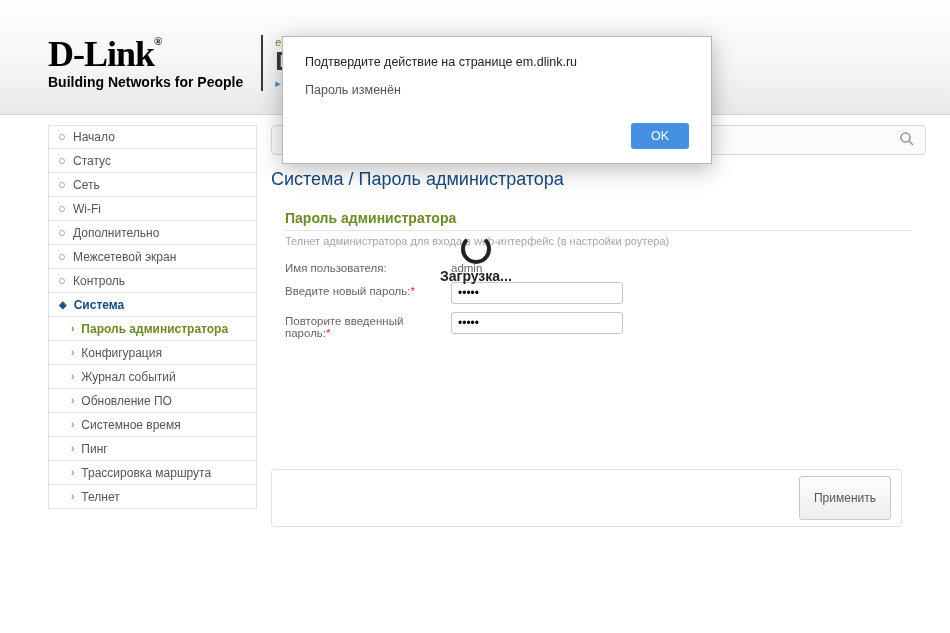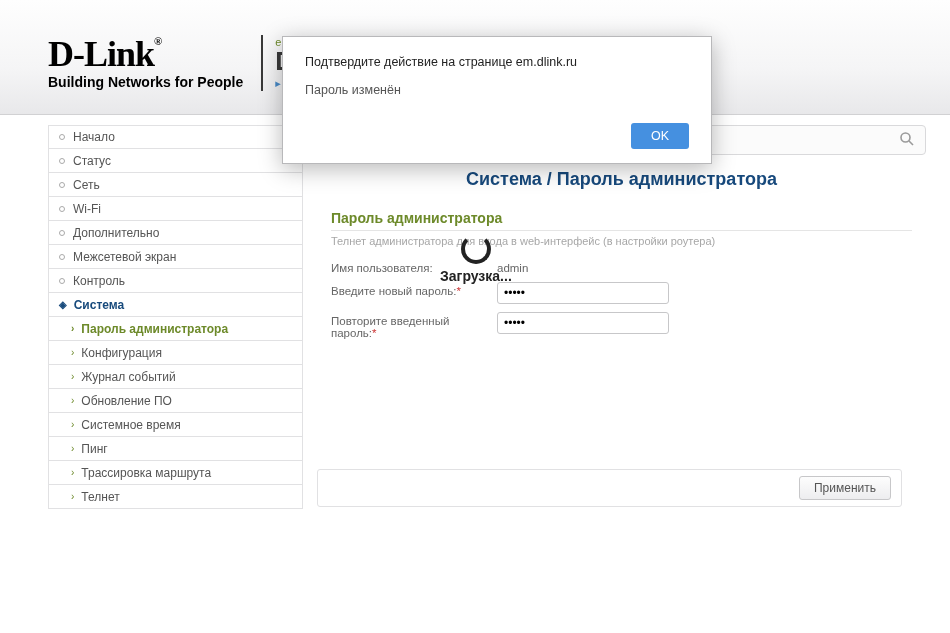--- a/index.html
+++ b/index.html
@@ -66,21 +66,21 @@
   font-size: 11px;
   margin-top: 3px;
   color: #488ac7;
 }
 .model-crumb .tri { color: #488ac7; margin-right: 2px; }
 .content {
   display: flex;
   padding: 10px 0 0 48px;
 }
 .sidebar {
-  width: 255px;
+  width: 209px;
   flex-shrink: 0;
 }
 .side-item, .side-sub {
   border: 1px solid #e1e1e3;
   border-top: none;
   background: #fff;
   height: 24px;
   display: flex;
   align-items: center;
   padding: 0 10px;
@@ -126,24 +126,23 @@
   font-style: italic;
   color: #999;
   outline: none;
 }
 .search-icon {
   color: #999;
   font-size: 15px;
 }
 .breadcrumb {
   font-size: 18px;
-  font-weight: bold;
+  font-weight: normal;
   color: #17497c;
   margin-bottom: 20px;
-  text-align: center;
 }
 .panel {
   padding: 0 14px;
 }
 .panel-title {
   color: #6d8a2a;
   font-size: 14px;
   font-weight: bold;
   border-bottom: 1px solid #e5e5e5;
   padding-bottom: 4px;
@@ -183,21 +182,21 @@
   border-radius: 3px;
   margin: 130px 24px 0 0;
   padding: 6px 10px;
   display: flex;
   justify-content: flex-end;
 }
 .apply-btn {
   background: linear-gradient(to bottom, #fdfdfd, #ededef);
   border: 1px solid #c7c7c9;
   border-radius: 3px;
-  padding: 4px 14px;
+  padding: 14px 14px;
   font-size: 12px;
   color: #555;
   cursor: pointer;
 }
 
 .modal {
   position: absolute;
   top: 36px;
   left: 282px;
   width: 430px;

